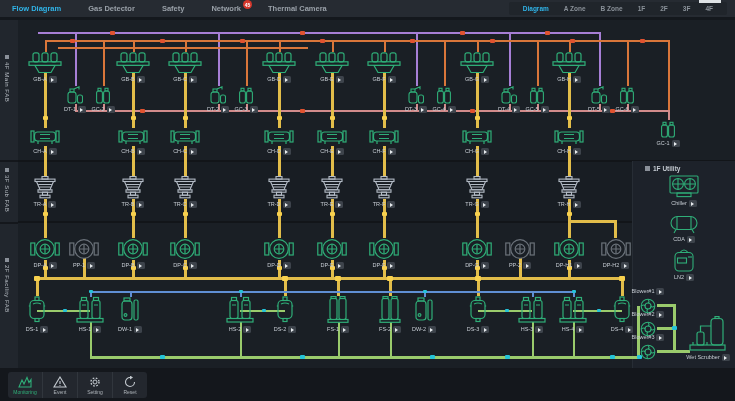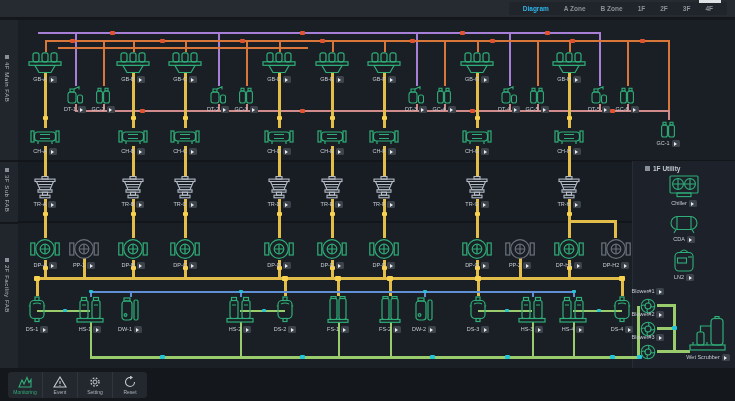--- a/index.html
+++ b/index.html
@@ -50,20 +50,30 @@
   .bb-btn:last-child{border-right:none;}
   .bb-label{font-size:5px;color:#aeb4ba;}
   .bb-btn.active .bb-label{color:#2fae78;}
 </style>
 </head>
 <body>
 
 <div id="app">
 
   <div id="nav">
+    <div class="nav-left">
+      <span class="nav-item active">Flow Diagram</span>
+      <span class="nav-item">Gas Detector</span>
+      <span class="nav-item">Safety</span>
+      <span class="nav-item">
+        <span>Network</span>
+        <span class="nav-badge">45</span>
+      </span>
+      <span class="nav-item">Thermal Camera</span>
+    </div>
     <div class="nav-right">
       <span class="zone-item active">Diagram</span>
       <span class="zone-item">A Zone</span>
       <span class="zone-item">B Zone</span>
       <span class="zone-item">1F</span>
       <span class="zone-item">2F</span>
       <span class="zone-item">3F</span>
       <span class="zone-item">4F</span>
     </div>
     <div id="win-sliver"></div>

